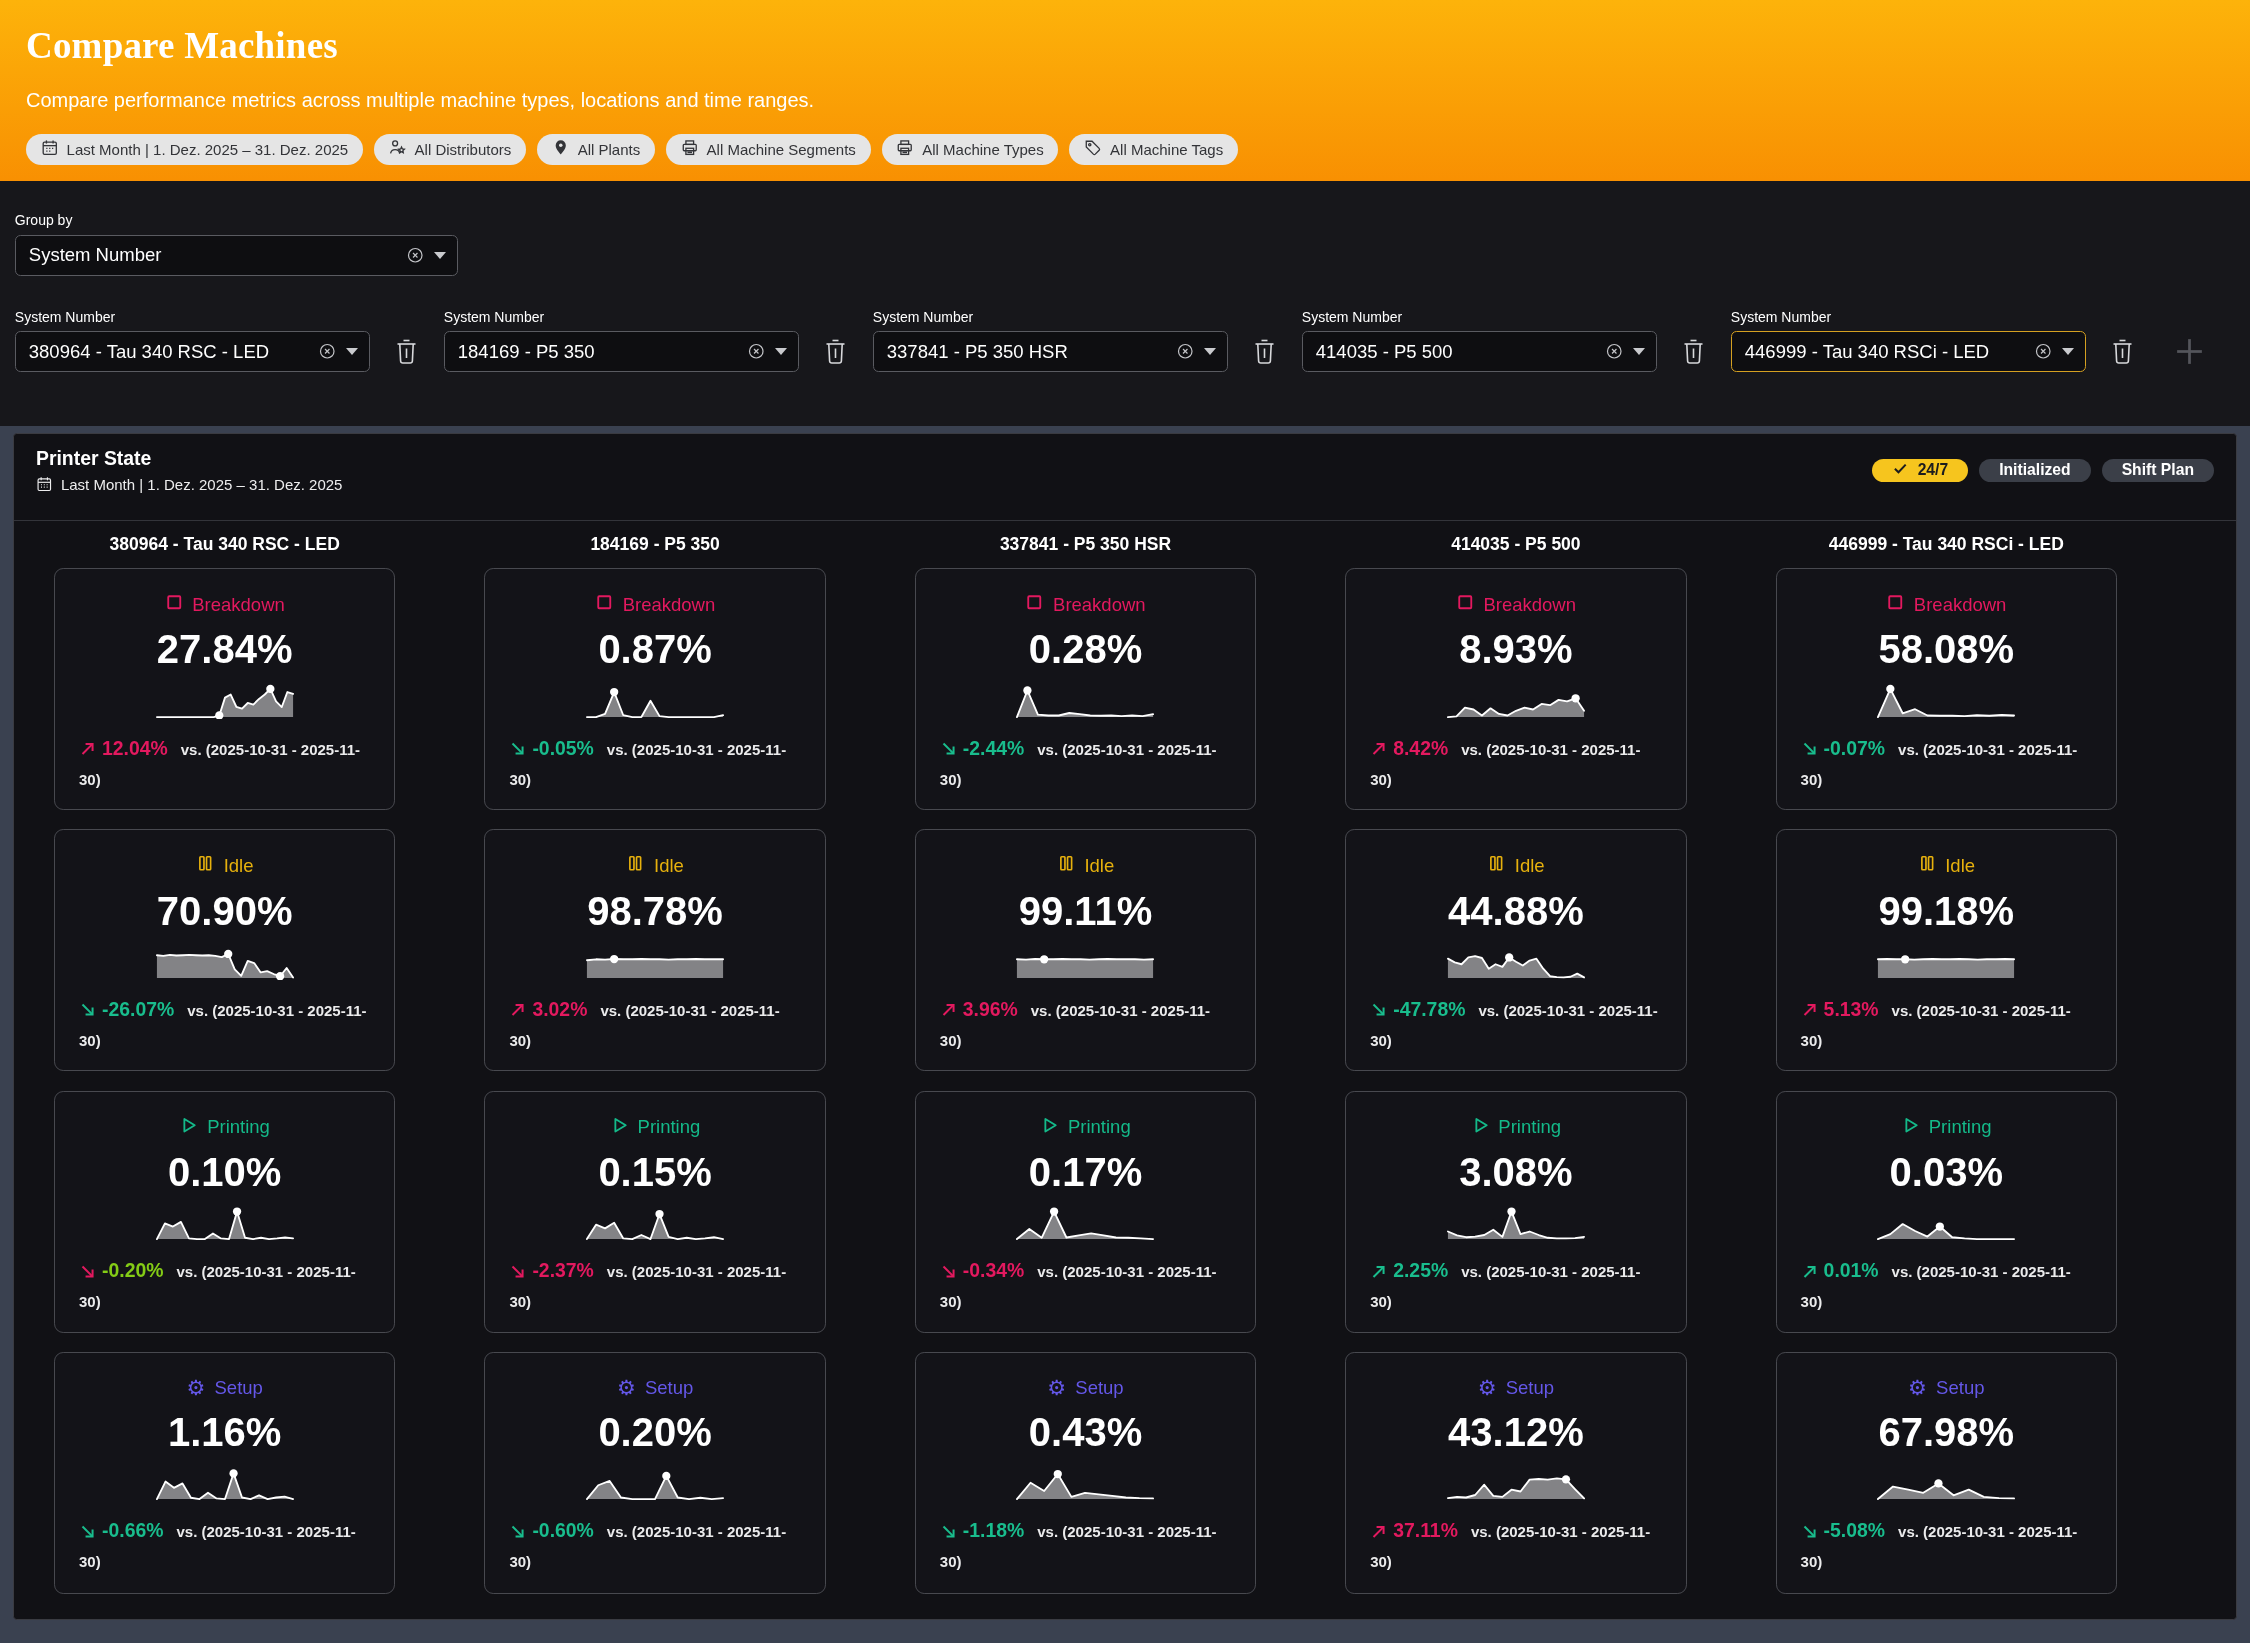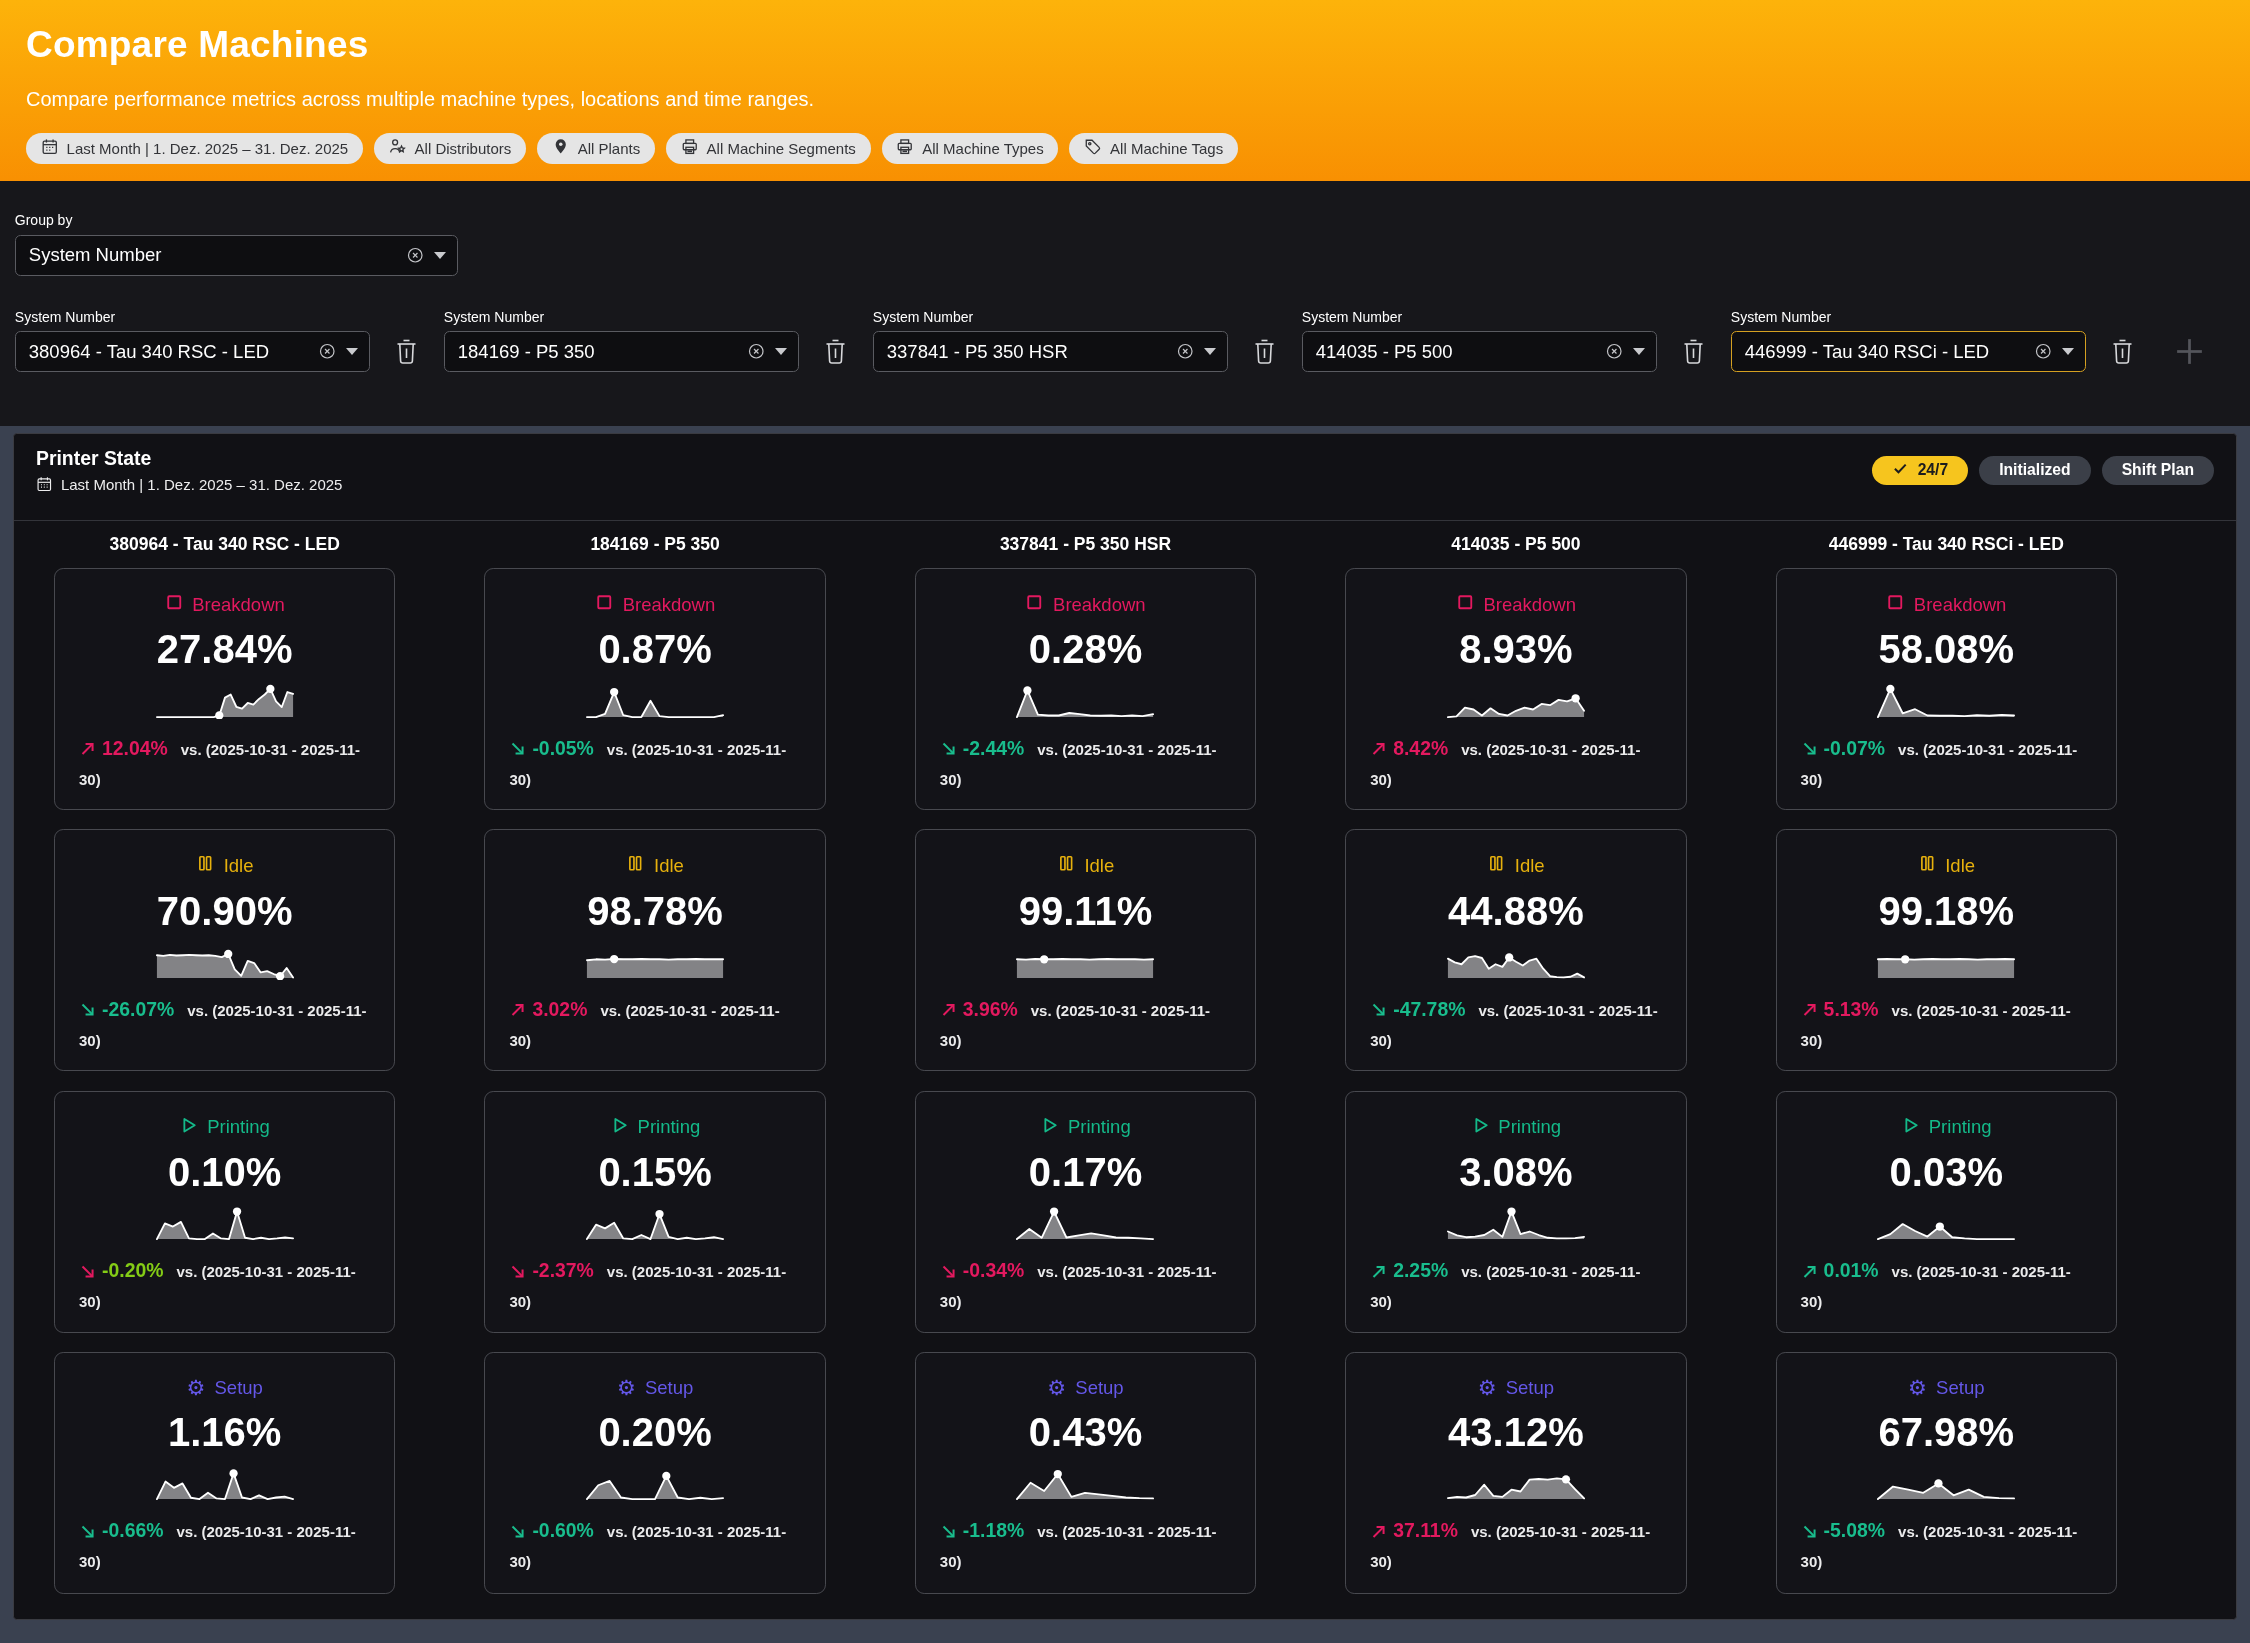--- a/index.html
+++ b/index.html
@@ -3,21 +3,21 @@
 <meta charset="utf-8">
 <style>
   * { margin:0; padding:0; box-sizing:border-box; }
   html,body { width:2250px; height:1644px; overflow:hidden; background:#17171b;
     font-family:"Liberation Sans", sans-serif; color:#fff; }
   body { display:flex; flex-direction:column; }
 
   
   .hero { height:181px; flex:0 0 auto; background:linear-gradient(180deg,#fdb30a 0%,#f89002 100%);
     padding:24px 26px 0 26px; }
-  .hero h1 { font-size:37px; font-weight:700; letter-spacing:0.2px; }
+  .hero h1 { font-size:37px; font-weight:700; letter-spacing:0.2px;font-family:Liberation Serif, serif; }
   .hero .sub { margin-top:22px; font-size:20px; font-weight:400; }
   .chip-row { margin-top:22px; display:flex; gap:11px; }
   .chip { display:inline-flex; align-items:center; gap:8.3px; height:31px; padding:0 14.8px;
     background:#e5e5e5; border-radius:15.7px; color:#333438; font-size:15px; font-weight:500;
     white-space:nowrap; cursor:pointer; }
   .chip svg { width:17.5px; height:17.5px; stroke:#333438; fill:none; stroke-width:1.5; flex:0 0 auto; }
   .chip svg .fill { fill:#333438; stroke:none; }
 
   
   .filters { padding:31px 14.8px 54px 14.8px; background:#17171b; flex:0 0 auto; }
@@ -43,21 +43,21 @@
   .panel-wrap { flex:1 1 auto; background:#3a4150; padding:7.4px 13px 24px 13px; }
   .panel { background:#111115; border:0.9px solid #3a3b41; border-radius:3.7px; height:100%;
     display:flex; flex-direction:column; }
   .panel-head { display:flex; justify-content:space-between; align-items:center;
     padding:13px 22px 27px 22px; border-bottom:0.9px solid #33343a; }
   .p-title { font-size:19.4px; font-weight:700; }
   .p-date { margin-top:5.5px; display:flex; align-items:center; gap:8.3px; font-size:15px;
     font-weight:500; color:#ededee; }
   .p-date svg { width:16.6px; height:16.6px; stroke:#ededee; fill:none; stroke-width:1.4; }
   .toggles { display:flex; gap:11px; }
-  .tg { height:29px; border-radius:16.6px; border:none; padding:0 20px; font-size:15.7px;
+  .tg { height:23px; border-radius:16.6px; border:none; padding:0 20px; font-size:15.7px;
     font-weight:600; font-family:inherit; cursor:pointer; background:#3b3f48; color:#fff;
     display:inline-flex; align-items:center; gap:9.2px; }
   .tg.active { background:#f6c51e; color:#1c1c1e; }
   .tg svg { width:16.6px; height:16.6px; stroke:#1c1c1e; stroke-width:2.4; fill:none; }
 
   .col-heads { display:grid; grid-template-columns:repeat(5,1fr); column-gap:89px;
     padding:13px 119px 0 40px; }
   .col-heads .ch { text-align:center; font-size:17.5px; font-weight:700; }
 
   .cards { display:grid; grid-template-columns:repeat(5,1fr); column-gap:89px; row-gap:19.4px;

